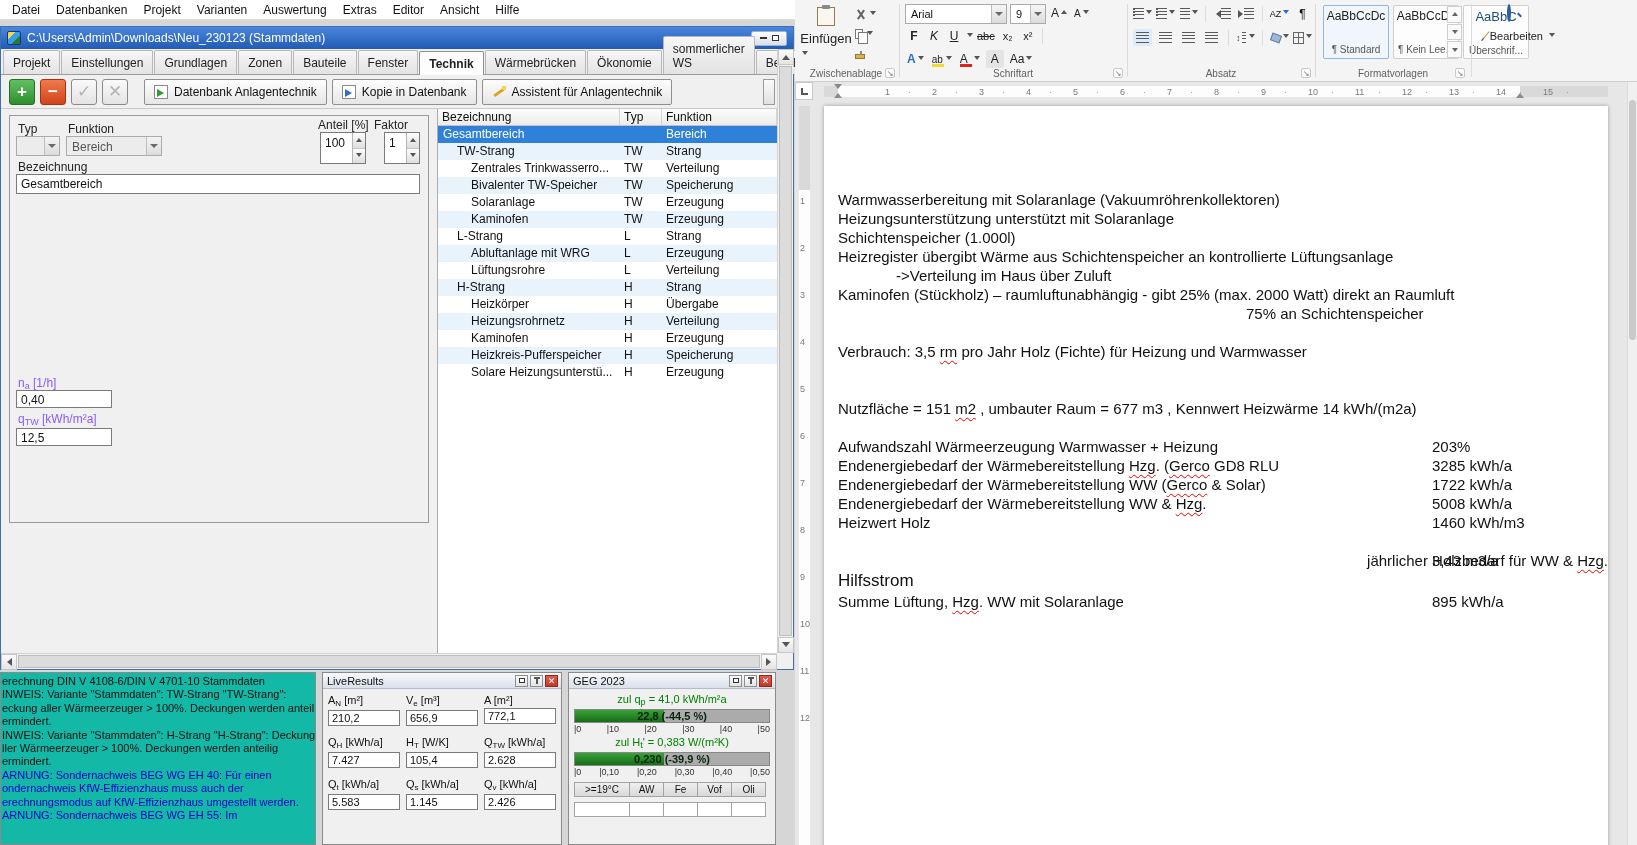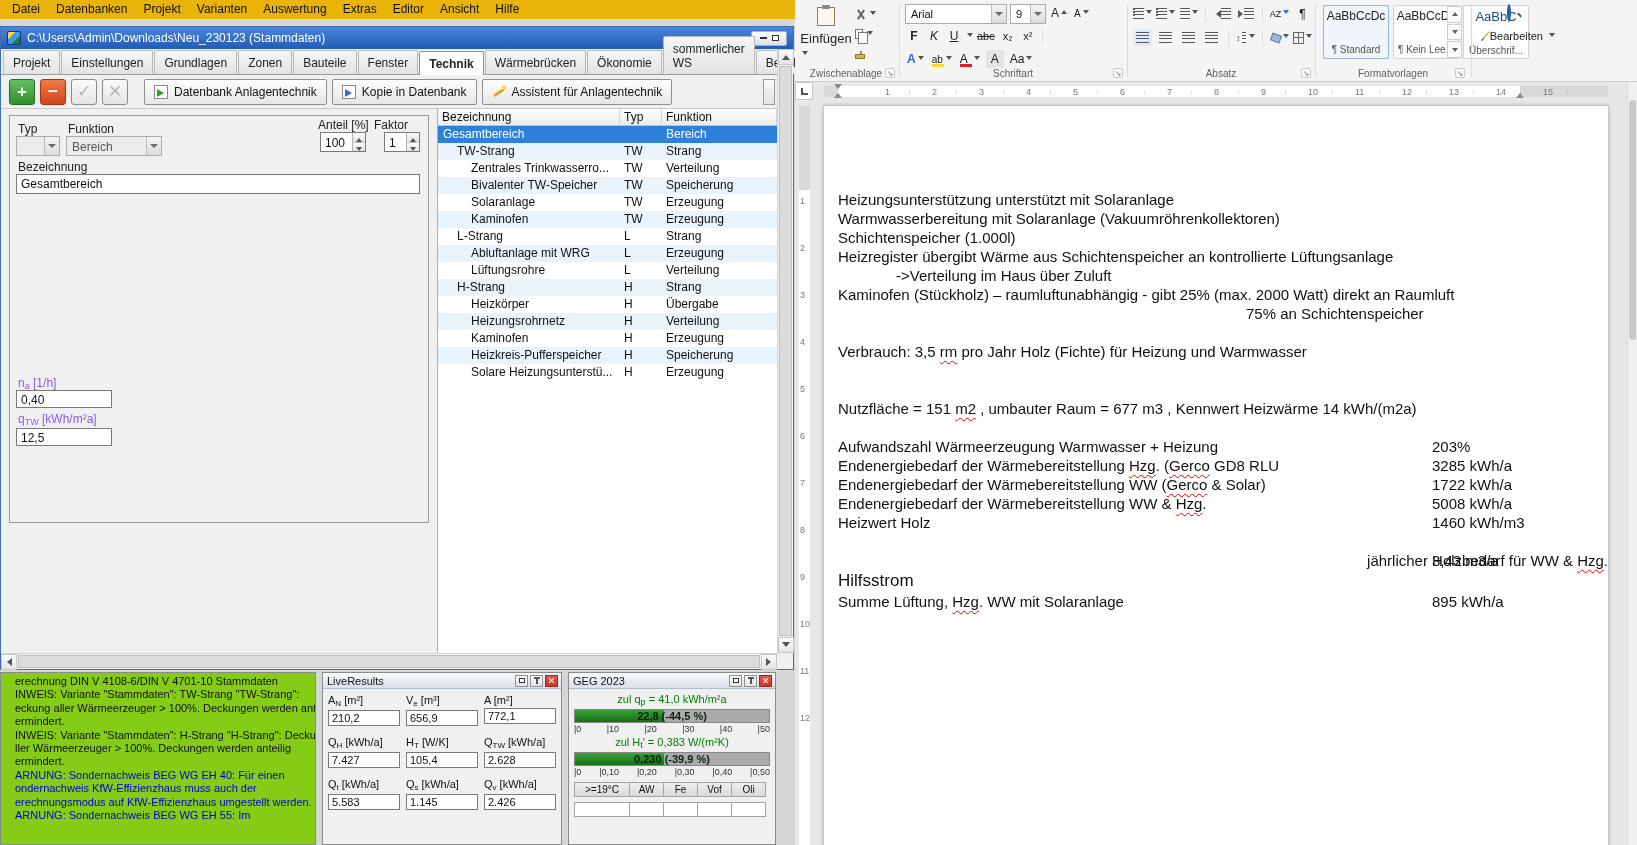--- a/index.html
+++ b/index.html
@@ -2,22 +2,22 @@
 <html><head>
 <meta charset="utf-8">
 <style>
   * { box-sizing: border-box; margin: 0; padding: 0; }
   html,body { margin:0; background:#fff; }
   #screen { position:relative; width:1637px; height:845px; overflow:hidden;
             font-family:"Liberation Sans","DejaVu Sans",sans-serif; font-size:12px; color:#111; }
 
   
   #left-app { position:absolute; left:0; top:0; width:795px; height:845px; background:#d6d6d6; }
-  #menubar { position:absolute; left:0; top:0; width:795px; height:20px; background:#eab308;
-             border-bottom:1px solid #dcdcdc; display:flex; padding-left:4px; }
+  #menubar { position:absolute; left:0; top:0; width:795px; height:20px; background:#ffffff;
+             border-bottom:1px solid #dcdcdc; display:flex; align-items:center; padding-left:4px; }
   .mitem { padding:2px 8px; font-size:12px; color:#111; }
 
   #child { position:absolute; left:0; top:26px; width:794px; height:644px;
            border:1px solid #3f6fae; background:#f0f0f0; }
   #titlebar { position:absolute; left:0; top:0; right:0; height:22px;
               background:linear-gradient(#4a86dd,#215bb4); display:flex; align-items:center;
               color:#fff; font-size:12px; padding:0 6px; }
   .app-ic { width:14px; height:14px; margin-right:6px; border-radius:2px;
             background:linear-gradient(135deg,#ffd24a 0 30%,#37a0e6 30% 65%,#2a7a2a 65%); border:1px solid #0d3a7a; }
   #win-controls { margin-left:auto; display:flex; }
@@ -55,21 +55,21 @@
 
   #form-panel { position:absolute; left:8px; top:6px; width:420px; height:408px;
                 border:1px solid #9a9a9a; background:#f0f0f0; }
   .flabel { position:absolute; font-size:12px; color:#222; }
   .flabel-green { color:#8b5cf6; }
   .combo-d { position:absolute; display:flex; height:20px; border:1px solid #ababab; background:#ececec; color:#555; }
   .combo-d .ctext { flex:1; padding:3px 5px; font-size:12px; overflow:hidden; white-space:nowrap; }
   .carr { width:15px; border-left:1px solid #bdbdbd; background:linear-gradient(#f5f5f5,#dcdcdc);
           display:flex; align-items:center; justify-content:center; }
   .carr::after { content:''; border:4px solid transparent; border-top:4px solid #6a6a6a; margin-top:4px; }
-  .spin { position:absolute; display:flex; height:20px; border:1px solid #7a7a7a; background:#fff; }
+  .spin { position:absolute; display:flex; height:32px; border:1px solid #7a7a7a; background:#fff; }
   .sval { padding:3px 4px; font-size:12px; flex:1; }
   .sarr { width:13px; display:flex; flex-direction:column; border-left:1px solid #b5b5b5; }
   .sarr i { flex:1; background:linear-gradient(#fdfdfd,#dedede); border-bottom:1px solid #c5c5c5; position:relative; }
   .sarr i:last-child { border-bottom:none; }
   .sarr i.up::after { content:''; position:absolute; left:3px; top:2px; border:3px solid transparent; border-bottom:4px solid #555; }
   .sarr i.dn::after { content:''; position:absolute; left:3px; top:4px; border:3px solid transparent; border-top:4px solid #555; }
   .tinput { position:absolute; background:#fff; border:1px solid #7a7a7a; font-size:12px; padding:2px 4px; }
   .sub { font-size:9px; vertical-align:-2px; }
 
   
@@ -89,22 +89,22 @@
   .sb-btn { position:absolute; width:16px; height:16px; background:linear-gradient(#fbfbfb,#e4e4e4);
             border:1px solid #c6c6c6; display:flex; align-items:center; justify-content:center; }
   .tri-up { border:4px solid transparent; border-bottom:5px solid #555; margin-top:-3px; }
   .tri-dn { border:4px solid transparent; border-top:5px solid #555; margin-bottom:-3px; }
   .tri-lf { border:4px solid transparent; border-right:5px solid #555; margin-left:-3px; }
   .tri-rt { border:4px solid transparent; border-left:5px solid #555; margin-right:-3px; }
   .sb-thumb-v { position:absolute; left:1px; right:1px; top:17px; bottom:17px; background:#dcdcdc; border:1px solid #bdbdbd; }
   .sb-thumb-h { position:absolute; top:1px; bottom:1px; left:17px; right:17px; background:#dcdcdc; border:1px solid #bdbdbd; }
 
   
-  #messages { position:absolute; left:0; top:672px; width:316px; height:173px; background:#84cc16;
-              border:1px solid #8a8a8a; padding:2px 0 0 14px; font-size:11px; line-height:13.4px; overflow:hidden; white-space:nowrap; }
+  #messages { position:absolute; left:0; top:672px; width:316px; height:173px; background:#14b8a6;
+              border:1px solid #8a8a8a; padding:2px 0 0 1px; font-size:11px; line-height:13.4px; overflow:hidden; white-space:nowrap; }
   #messages .b { color:#0000cc; }
   .dockpanel { position:absolute; top:672px; background:#f0f0f0; border:1px solid #8a8a8a; }
   .ptitle { height:16px; background:linear-gradient(#f8fafc,#d8e0ea); border-bottom:1px solid #b3bdc9;
             display:flex; align-items:center; font-size:11px; padding:0 3px 0 4px; }
   .pbtns { margin-left:auto; display:flex; gap:2px; }
   .pbtn { width:13px; height:12px; border:1px solid #8f8f8f; background:linear-gradient(#fdfdfd,#e3e3e3);
           display:flex; align-items:center; justify-content:center; }
   .pbtn .w-res { width:6px; height:5px; }
   .pin-i { width:2px; height:7px; background:#555; position:relative; }
   .pin-i::before { content:''; position:absolute; left:-2px; top:0; width:6px; height:2px; background:#555; }
@@ -739,22 +739,22 @@
       <span id="rh-marks"></span>
     <span class="rh-num" style="left: 72px;">1</span><span class="rh-dot" style="left: 95px;">·</span><span class="rh-num" style="left: 119px;">2</span><span class="rh-dot" style="left: 142px;">·</span><span class="rh-num" style="left: 166px;">3</span><span class="rh-dot" style="left: 189px;">·</span><span class="rh-num" style="left: 213px;">4</span><span class="rh-dot" style="left: 236px;">·</span><span class="rh-num" style="left: 260px;">5</span><span class="rh-dot" style="left: 283px;">·</span><span class="rh-num" style="left: 307px;">6</span><span class="rh-dot" style="left: 330px;">·</span><span class="rh-num" style="left: 354px;">7</span><span class="rh-dot" style="left: 377px;">·</span><span class="rh-num" style="left: 401px;">8</span><span class="rh-dot" style="left: 424px;">·</span><span class="rh-num" style="left: 448px;">9</span><span class="rh-dot" style="left: 471px;">·</span><span class="rh-num" style="left: 495px;">10</span><span class="rh-dot" style="left: 518px;">·</span><span class="rh-num" style="left: 542px;">11</span><span class="rh-dot" style="left: 565px;">·</span><span class="rh-num" style="left: 589px;">12</span><span class="rh-dot" style="left: 612px;">·</span><span class="rh-num" style="left: 636px;">13</span><span class="rh-dot" style="left: 659px;">·</span><span class="rh-num" style="left: 683px;">14</span><span class="rh-dot" style="left: 706px;">·</span><span class="rh-num" style="left: 730px;">15</span><span class="rh-dot" style="left: 753px;">·</span></div>
     <div id="ruler-v">
       <div class="rv-band"></div>
       <div class="rv-white"></div>
       <span id="rv-marks"></span>
     <span class="rv-num" style="top: 96px;">1</span><span class="rv-num" style="top: 143px;">2</span><span class="rv-num" style="top: 190px;">3</span><span class="rv-num" style="top: 237px;">4</span><span class="rv-num" style="top: 284px;">5</span><span class="rv-num" style="top: 331px;">6</span><span class="rv-num" style="top: 378px;">7</span><span class="rv-num" style="top: 425px;">8</span><span class="rv-num" style="top: 472px;">9</span><span class="rv-num" style="top: 519px;">10</span><span class="rv-num" style="top: 566px;">11</span><span class="rv-num" style="top: 613px;">12</span></div>
 
     <div id="doc-area">
       <div id="page">
+          <div class="dline"><span class="dtext">Warmwasserbereitung mit Solaranlage (Vakuumröhrenkollektoren)</span></div>
           <div class="dline"><span class="dtext">Heizungsunterstützung unterstützt mit Solaranlage</span></div>
-          <div class="dline"><span class="dtext">Warmwasserbereitung mit Solaranlage (Vakuumröhrenkollektoren)</span></div>
           <div class="dline"><span class="dtext">Schichtenspeicher (1.000l)</span></div>
           <div class="dline"><span class="dtext">Heizregister übergibt Wärme aus Schichtenspeicher an kontrollierte Lüftungsanlage</span></div>
           <div class="dline" style="padding-left: 58px;"><span class="dtext">-&gt;Verteilung im Haus über Zuluft</span></div>
           <div class="dline"><span class="dtext">Kaminofen (Stückholz) – raumluftunabhängig - gibt 25% (max. 2000 Watt) direkt an Raumluft</span></div>
           <div class="dline" style="padding-left: 408px;"><span class="dtext">75% an Schichtenspeicher</span></div>
           <div class="dline"><span class="dtext"></span></div>
           <div class="dline"><span class="dtext">Verbrauch: 3,5 <span class="sp">rm</span> pro Jahr Holz (Fichte) für Heizung und Warmwasser</span></div>
           <div class="dline"><span class="dtext"></span></div>
           <div class="dline"><span class="dtext"></span></div>
           <div class="dline"><span class="dtext">Nutzfläche = 151 <span class="sp">m2</span> , umbauter Raum = 677 m3 , Kennwert Heizwärme 14 kWh/(m2a)</span></div>

